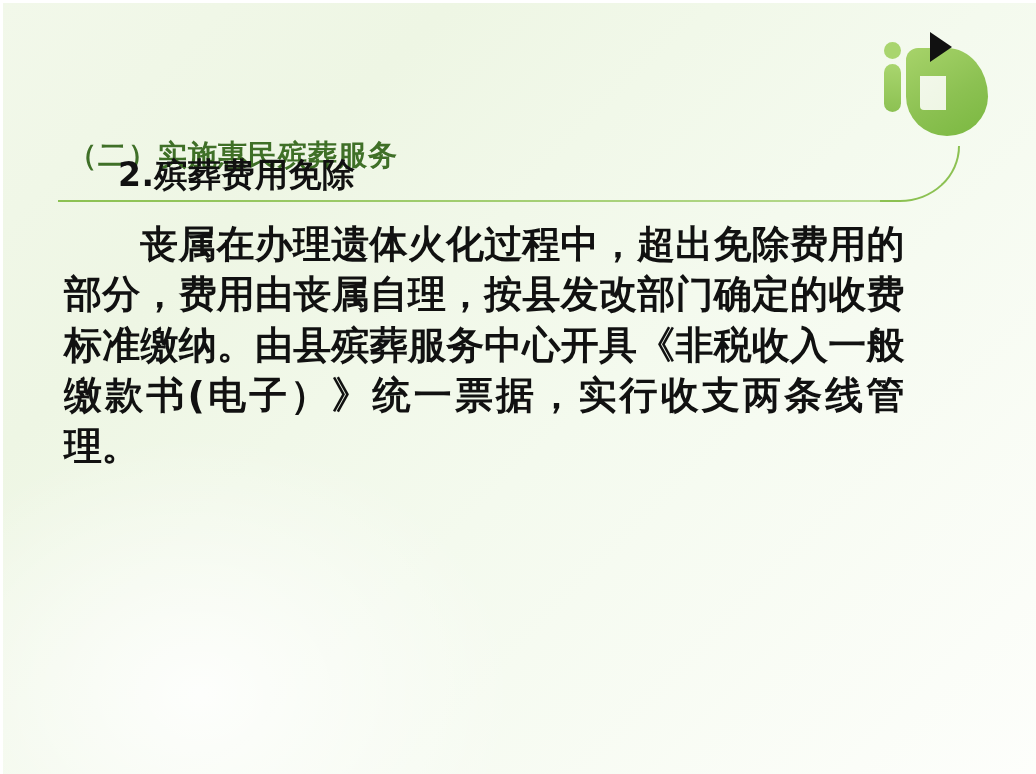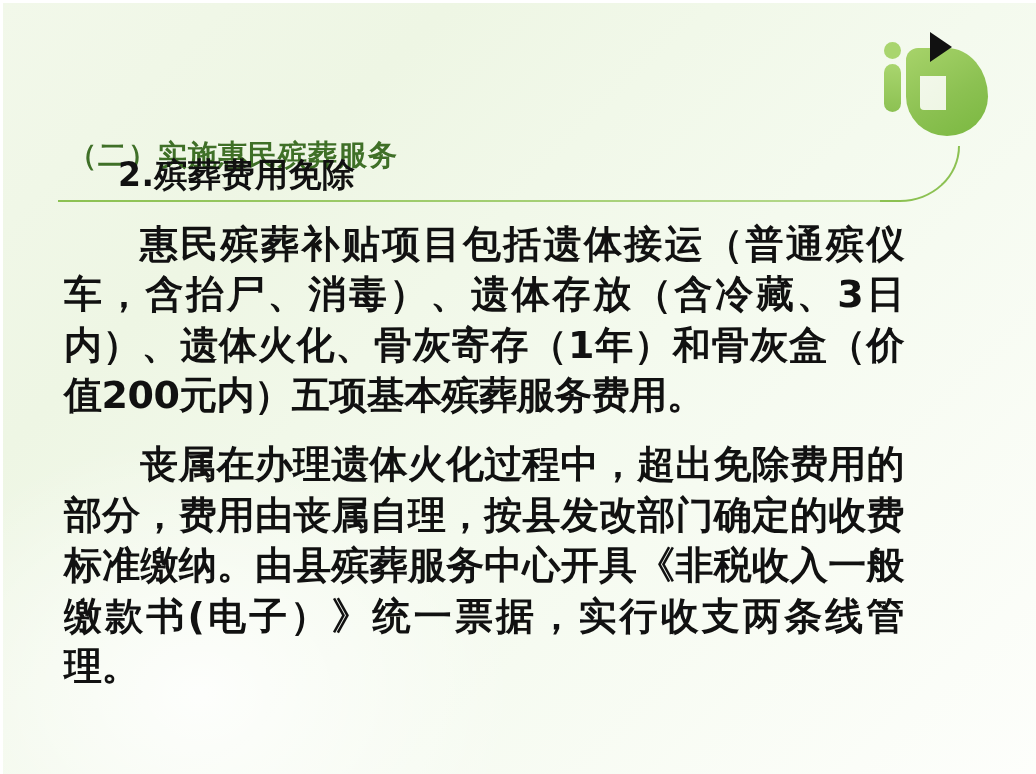--- a/index.html
+++ b/index.html
@@ -194,17 +194,16 @@
   <div class="logo">
     <div class="dot"></div>
     <div class="bar"></div>
     <div class="leaf"></div>
     <div class="notch"></div>
     <div class="play"></div>
   </div>
 
   <div class="body">
     <div class="heading">2.殡葬费用免除</div>
-    <p class="para">惠民殡葬补贴项目包括遗体接运（普通殡仪车，含抬尸、消毒）、遗体存放（含冷藏、3日内）、遗体火化、骨灰寄存（1年）和骨灰盒（价值200元内）五项基本殡葬服务费用。</p>
     <p class="para">丧属在办理遗体火化过程中，超出免除费用的部分，费用由丧属自理，按县发改部门确定的收费标准缴纳。由县殡葬服务中心开具《非税收入一般缴款书(电子）》统一票据，实行收支两条线管理。</p>
   </div>
 
 </div>
 
 </body></html>

